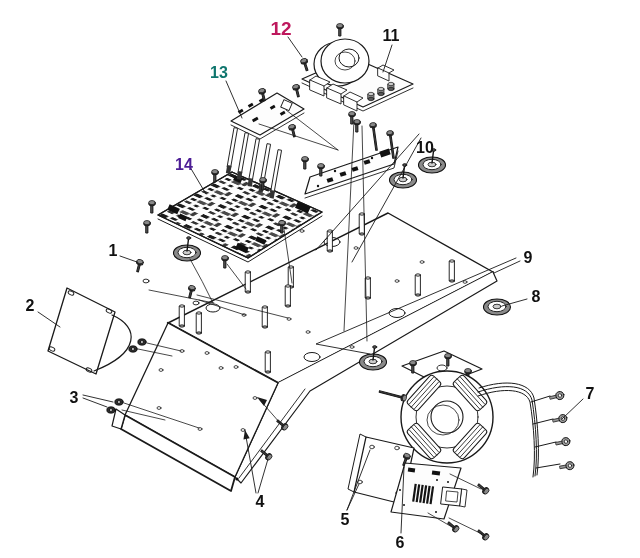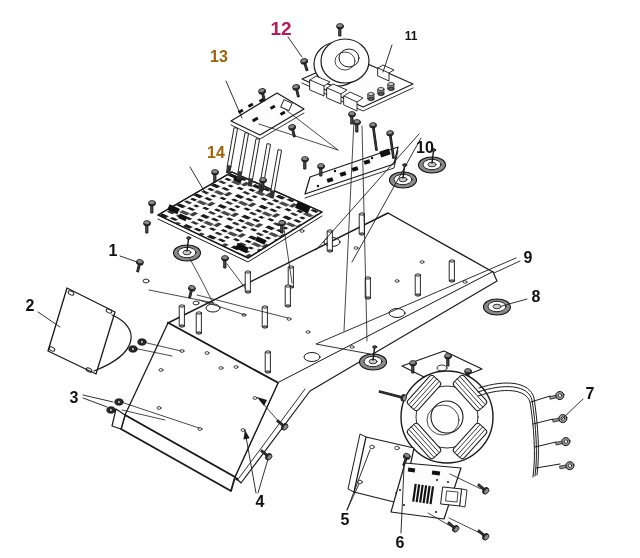--- a/index.html
+++ b/index.html
@@ -423,18 +423,18 @@
       <div class="callout" style="left: 113px; top: 251px; color: rgb(17, 17, 17); font-size: 16px;">1</div>
       <div class="callout" style="left: 30px; top: 306px; color: rgb(17, 17, 17); font-size: 16px;">2</div>
       <div class="callout" style="left: 74px; top: 398px; color: rgb(17, 17, 17); font-size: 16px;">3</div>
       <div class="callout" style="left: 260px; top: 502px; color: rgb(17, 17, 17); font-size: 16px;">4</div>
       <div class="callout" style="left: 345px; top: 520px; color: rgb(17, 17, 17); font-size: 16px;">5</div>
       <div class="callout" style="left: 400px; top: 543px; color: rgb(17, 17, 17); font-size: 16px;">6</div>
       <div class="callout" style="left: 590px; top: 394px; color: rgb(17, 17, 17); font-size: 16px;">7</div>
       <div class="callout" style="left: 536px; top: 297px; color: rgb(17, 17, 17); font-size: 16px;">8</div>
       <div class="callout" style="left: 528px; top: 258px; color: rgb(17, 17, 17); font-size: 16px;">9</div>
       <div class="callout" style="left: 425px; top: 127px; color: rgb(17, 17, 17); font-size: 16px; margin-top: 21px;">10</div>
-      <div class="callout" style="left: 391px; top: 36px; color: rgb(17, 17, 17); font-size: 12px; margin-left: 20px;">11</div>
+      <div class="callout" style="left: 391px; top: 36px; color: rgb(17, 17, 17); font-size: 16px;">11</div>
       <div class="callout" style="left: 281px; top: 29px; color: #be185d; font-size: 19px;">12</div>
-      <div class="callout" style="left: 219px; top: 57px; color: #a16207; font-size: 16px;">13</div>
-      <div class="callout" style="left: 184px; top: 153px; color: #a16207; font-size: 16px; margin-left: 32px;">14</div>
+      <div class="callout" style="left: 219px; top: 73px; color: #0f766e; font-size: 16px;">13</div>
+      <div class="callout" style="left: 184px; top: 165px; color: #4c1d95; font-size: 16px;">14</div>
     </div>
 </div>
 
 </body></html>

